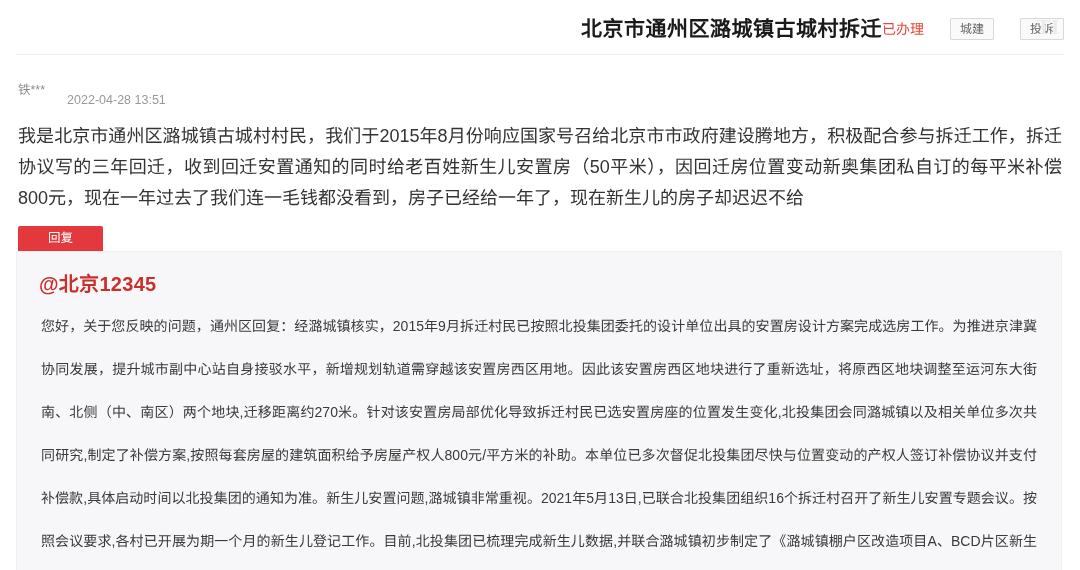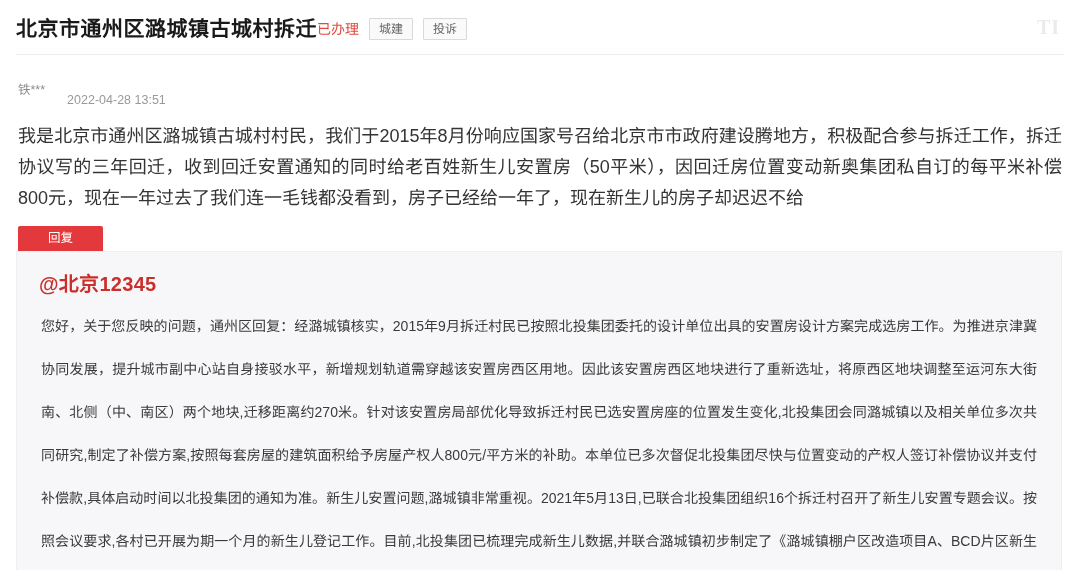--- a/index.html
+++ b/index.html
@@ -20,36 +20,37 @@
     width: 1080px;
     height: 570px;
     box-sizing: border-box;
     padding: 0 16px;
   }
   
   .header-row {
     display: flex;
     align-items: center;
     padding: 14px 0 10px 0;
+    justify-content: flex-end;
   }
   .title {
     font-size: 21px;
     font-weight: bold;
     color: #1a1a1a;
     letter-spacing: 0.5px;
     line-height: 30px;
   }
   .status {
     margin-left: 0;
     font-size: 14px;
     color: #e04a3f;
     line-height: 30px;
   }
   .tag {
-    margin-left: 10px;
+    margin-left: 26px;
     display: inline-block;
     border: 1px solid #d9d9d9;
     background: #fafafa;
     color: #666666;
     font-size: 12px;
     padding: 2px 9px;
     line-height: 16px;
     border-radius: 1px;
   }
   .watermark {

